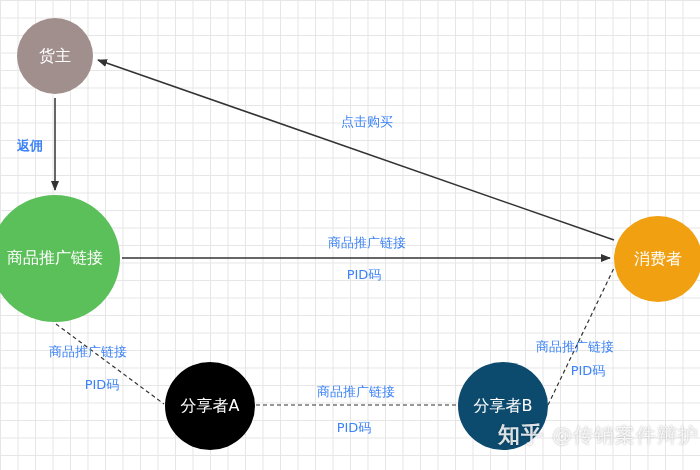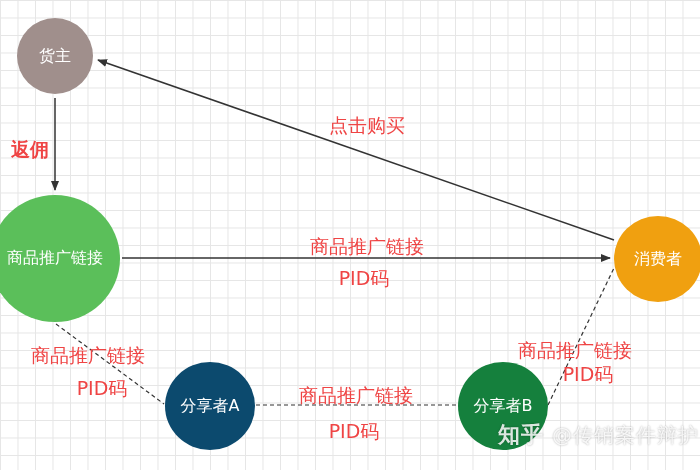--- a/index.html
+++ b/index.html
@@ -12,21 +12,21 @@
     background-size: 17.5px 17.5px;
     font-family: "DejaVu Sans", sans-serif;
   }
   #canvas { position: absolute; left: 0; top: 0; width: 700px; height: 470px; border-radius: 11px; }
   .node {
     position: absolute; border-radius: 50%;
     display: flex; align-items: center; justify-content: center;
     color: #ffffff; font-size: 16px; white-space: nowrap;
   }
   .label {
-    position: absolute; font-size: 19px; color: #ef4444; white-space: nowrap;
+    position: absolute; font-size: 13px; color: #3b82f6; white-space: nowrap;
     transform: translateX(-50%);
   }
   .watermark {
     position: absolute; left: 498px; top: 420px; font-size: 22px;
     color: rgba(255,255,255,0.85); white-space: nowrap; font-weight: bold;
     text-shadow: 0 0 2px rgba(0,0,0,0.35);
     letter-spacing: 1px;
   }
   .watermark .handle { font-weight: normal; font-size: 20px; margin-left: 8px; }
 </style>
@@ -59,25 +59,25 @@
   </div>
 
   <div class="node" style="left:-10px;top:195px;width:130px;height:127px;background:#5bbf5a;">
     <span>商品推广链接</span>
   </div>
 
   <div class="node" style="left:614px;top:216px;width:88px;height:86px;background:#f0a010;">
     <span>消费者</span>
   </div>
 
-  <div class="node" style="left:165px;top:362px;width:90px;height:88px;background:#0c4a6e;">
+  <div class="node" style="left:165px;top:362px;width:90px;height:88px;background:#000000;">
     <span>分享者A</span>
   </div>
 
-  <div class="node" style="left:458px;top:362px;width:90px;height:88px;background:#15803d;">
+  <div class="node" style="left:458px;top:362px;width:90px;height:88px;background:#0c4a6e;">
     <span>分享者B</span>
   </div>
 
   <div class="label" style="left:30px;top:137px;font-weight:bold;">返佣</div>
   <div class="label" style="left:367px;top:113px;">点击购买</div>
 
   <div class="label" style="left:367px;top:234px;">商品推广链接</div>
   <div class="label" style="left:364px;top:266px;">PID码</div>
 
   <div class="label" style="left:88px;top:343px;">商品推广链接</div>

